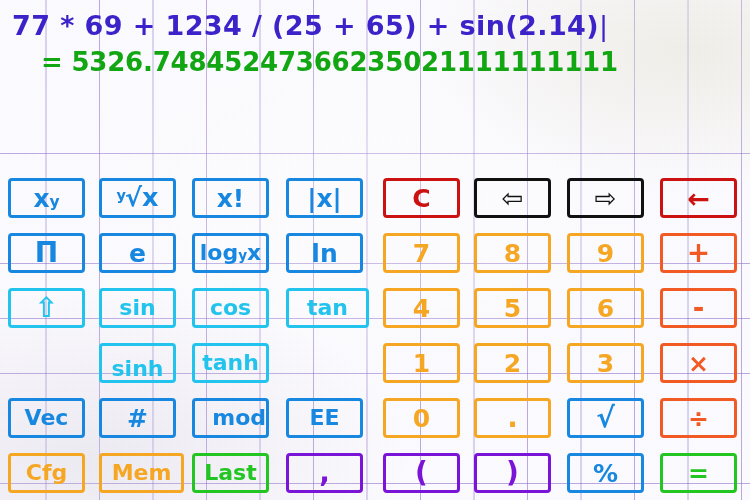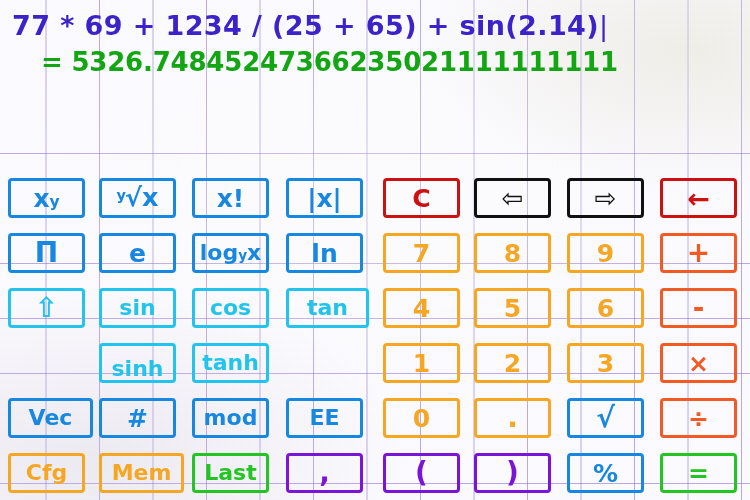--- a/index.html
+++ b/index.html
@@ -230,31 +230,31 @@
       <button class="key fs-md" style="left: 99px; top: 343px; width: 77px; height: 40px; border-color: rgb(34, 195, 236); color: rgb(34, 195, 236); align-items: flex-end;">
         <span class="lbl">
           <span>sinh</span>
         </span>
       </button>
       <button class="key fs-md" style="left: 192px; top: 343px; width: 77px; height: 40px; border-color: rgb(34, 195, 236); color: rgb(34, 195, 236);">
         <span class="lbl">
           <span>tanh</span>
         </span>
       </button>
-      <button class="key fs-md" style="left: 8px; top: 398px; width: 85px; height: 40px; border-color: rgb(23, 135, 224); color: rgb(23, 135, 224);">
+      <button class="key fs-md" style="left: 8px; top: 398px; width: 77px; height: 40px; border-color: rgb(23, 135, 224); color: rgb(23, 135, 224);">
         <span class="lbl">
           <span>Vec</span>
         </span>
       </button>
       <button class="key fs-lg" style="left: 99px; top: 398px; width: 77px; height: 40px; border-color: rgb(23, 135, 224); color: rgb(23, 135, 224);">
         <span class="lbl">
           <span>#</span>
         </span>
       </button>
-      <button class="key fs-md" style="left: 192px; top: 398px; width: 77px; height: 40px; border-color: rgb(23, 135, 224); color: rgb(23, 135, 224);">
+      <button class="key fs-md" style="left: 192px; top: 398px; width: 77px; height: 40px; border-color: rgb(23, 135, 224); color: rgb(23, 135, 224); justify-content: flex-end;">
         <span class="lbl">
           <span>mod</span>
         </span>
       </button>
       <button class="key fs-md" style="left: 8px; top: 453px; width: 77px; height: 40px; border-color: rgb(245, 166, 35); color: rgb(245, 166, 35);">
         <span class="lbl">
           <span>Cfg</span>
         </span>
       </button>
       <button class="key fs-md" style="left: 286px; top: 398px; width: 77px; height: 40px; border-color: rgb(23, 135, 224); color: rgb(23, 135, 224);">

